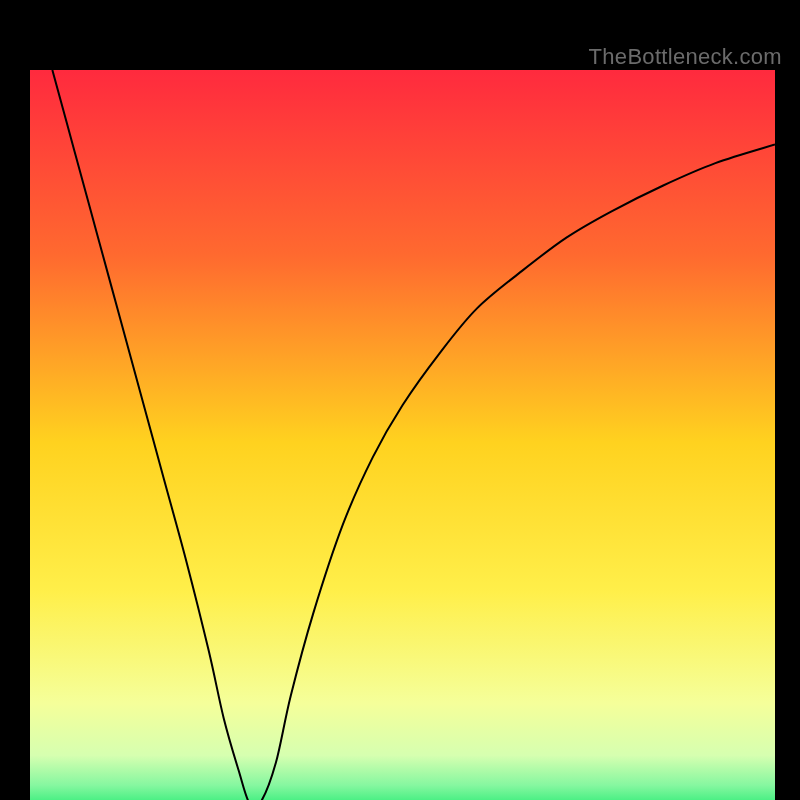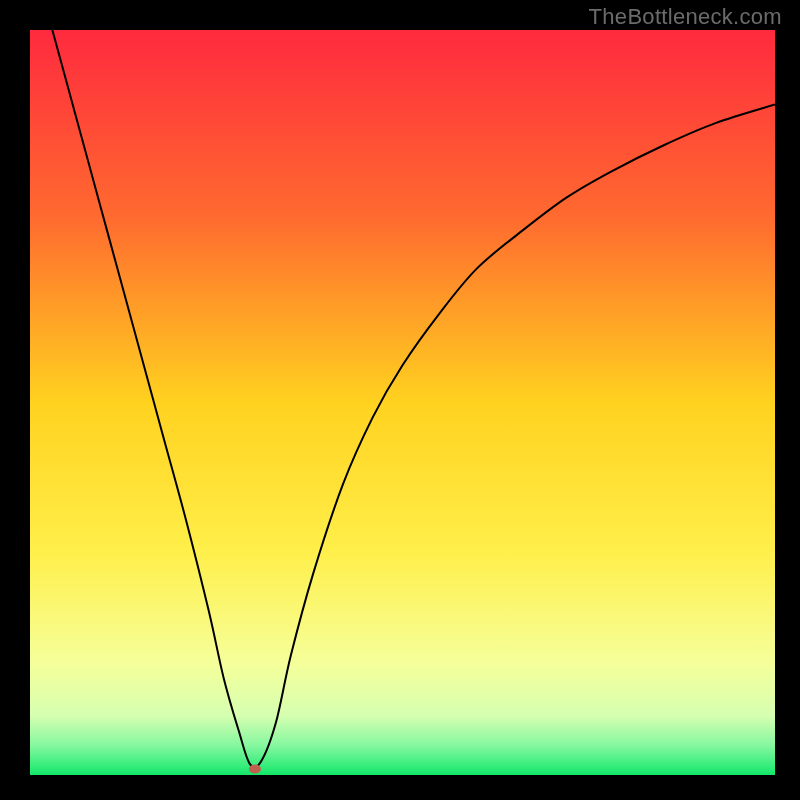--- a/index.html
+++ b/index.html
@@ -8,20 +8,21 @@
     width: 800px;
     height: 800px;
     background: #000;
     overflow: hidden;
   }
   .frame {
     width: 800px;
     height: 660px;
     background: #000;
     position: relative;
+    margin-top: 40px;
   }
   .watermark {
     position: absolute;
     top: 4px;
     right: 18px;
     color: #6b6b6b;
     font-family: Arial, Helvetica, sans-serif;
     font-size: 22px;
     font-weight: 500;
     letter-spacing: 0.3px;

